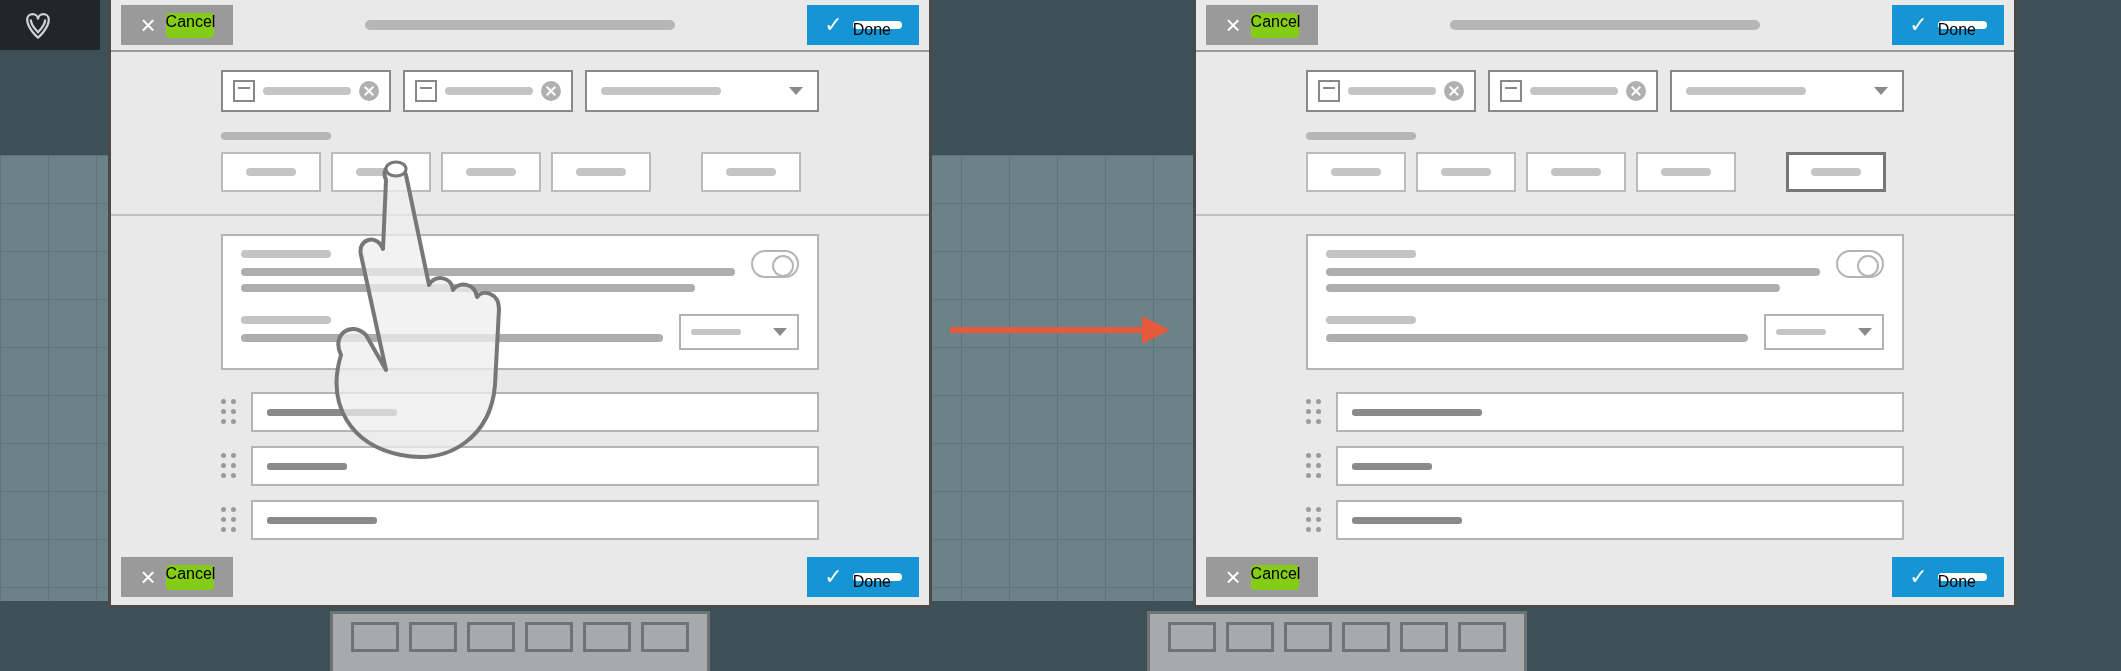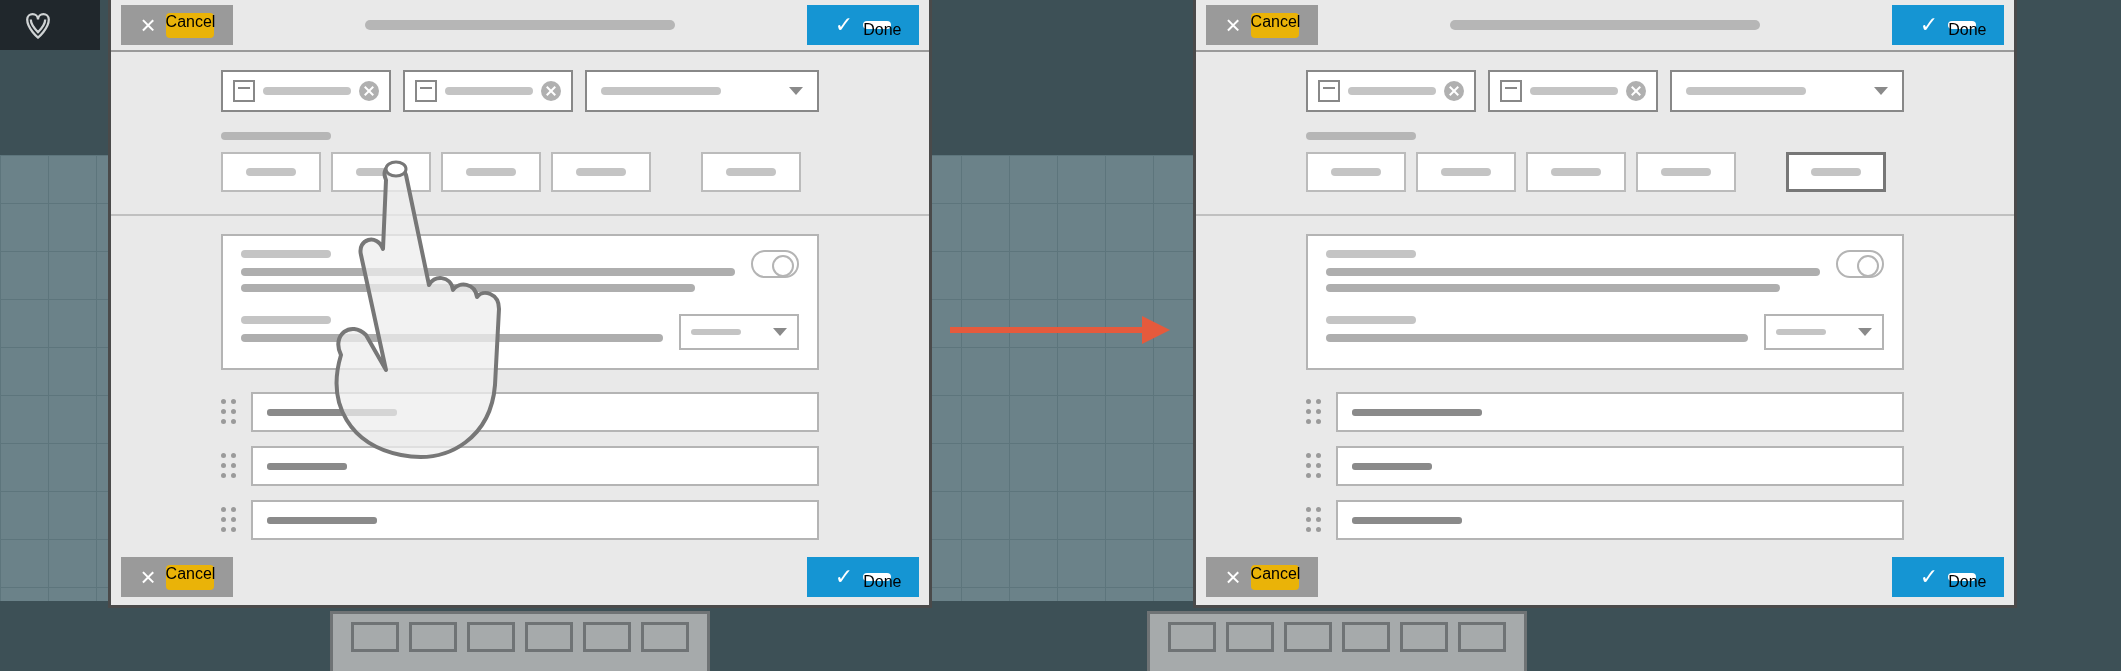--- a/index.html
+++ b/index.html
@@ -98,33 +98,33 @@
   .btn-cancel {
     width: 112px; height: 40px;
     background: #9a9a9a;
     display: flex; align-items: center; justify-content: center;
     gap: 10px;
   }
   .btn-cancel .x {
     color: #fff; font-size: 26px; font-weight: 300;
   }
   .btn-cancel .lbl {
-    width: 48px; height: 25px; background: #eab308; border-radius: 4px;
+    width: 48px; height: 25px; background: #84cc16; border-radius: 4px;
   }
   .btn-confirm {
     width: 112px; height: 40px;
     background: #1595d3;
     display: flex; align-items: center; justify-content: center;
     gap: 10px;
   }
   .btn-confirm .chk {
     color: #fff; font-size: 22px;
   }
   .btn-confirm .lbl {
-    width: 28px; height: 8px; background: #fff; border-radius: 4px;
+    width: 49px; height: 8px; background: #fff; border-radius: 4px;
   }
 
   .modal-body {
     padding: 18px 110px 12px 110px;
   }
 
   .date-row {
     display: flex;
     gap: 12px;
     margin-bottom: 20px;

